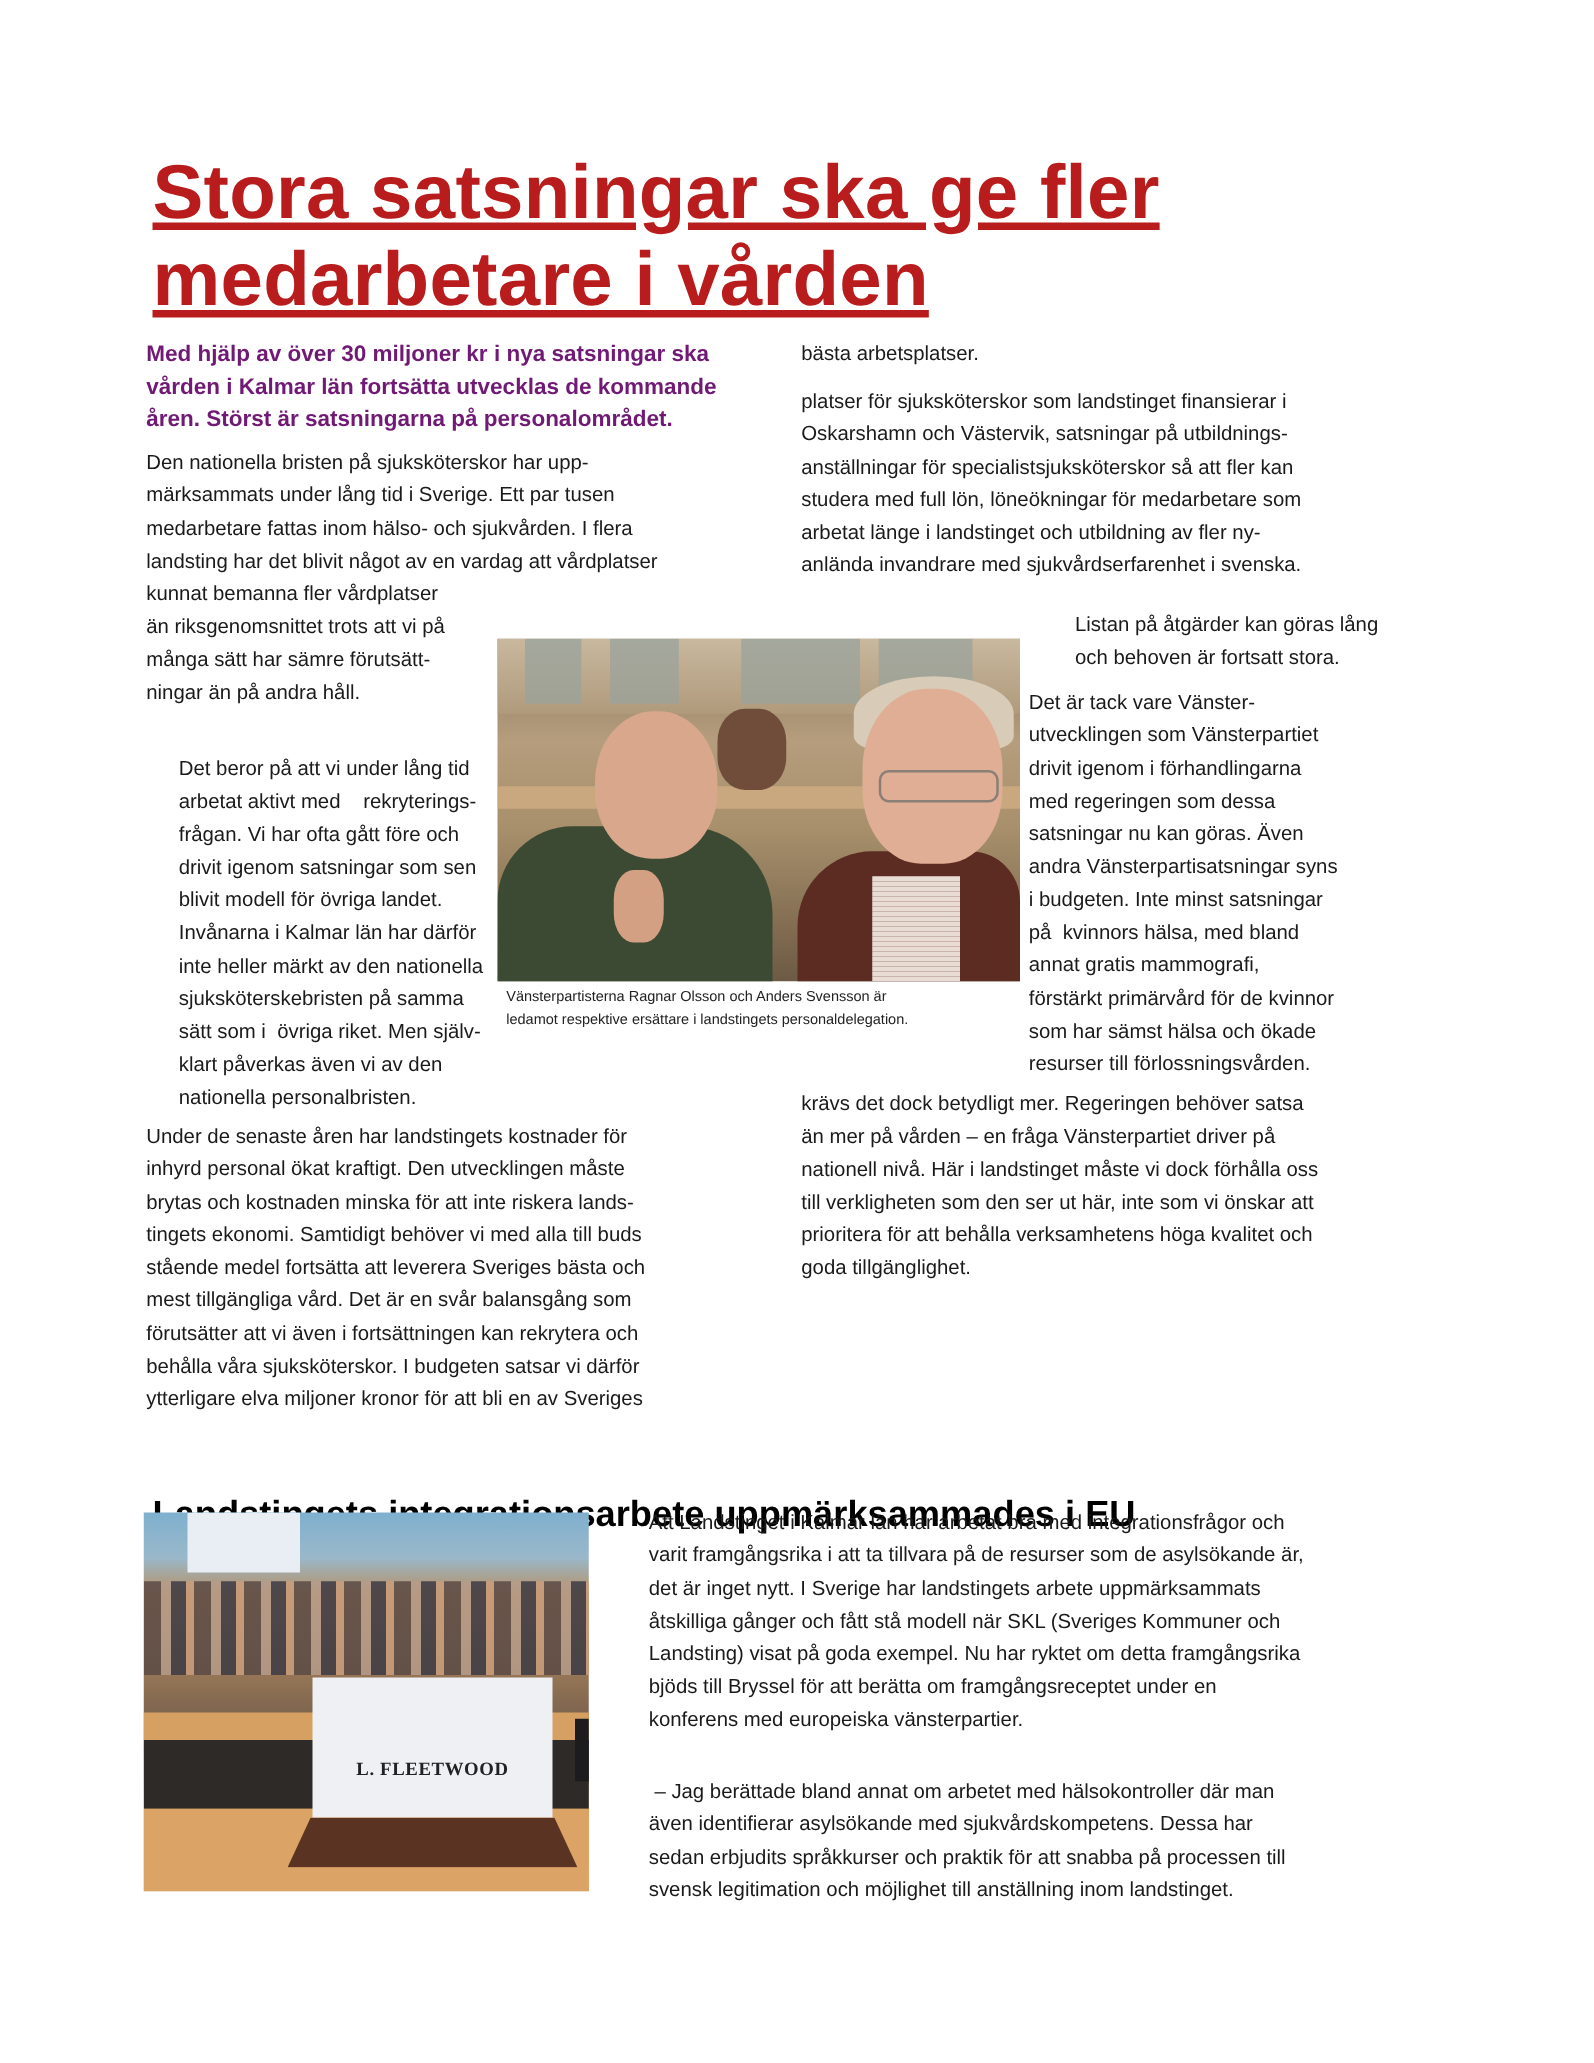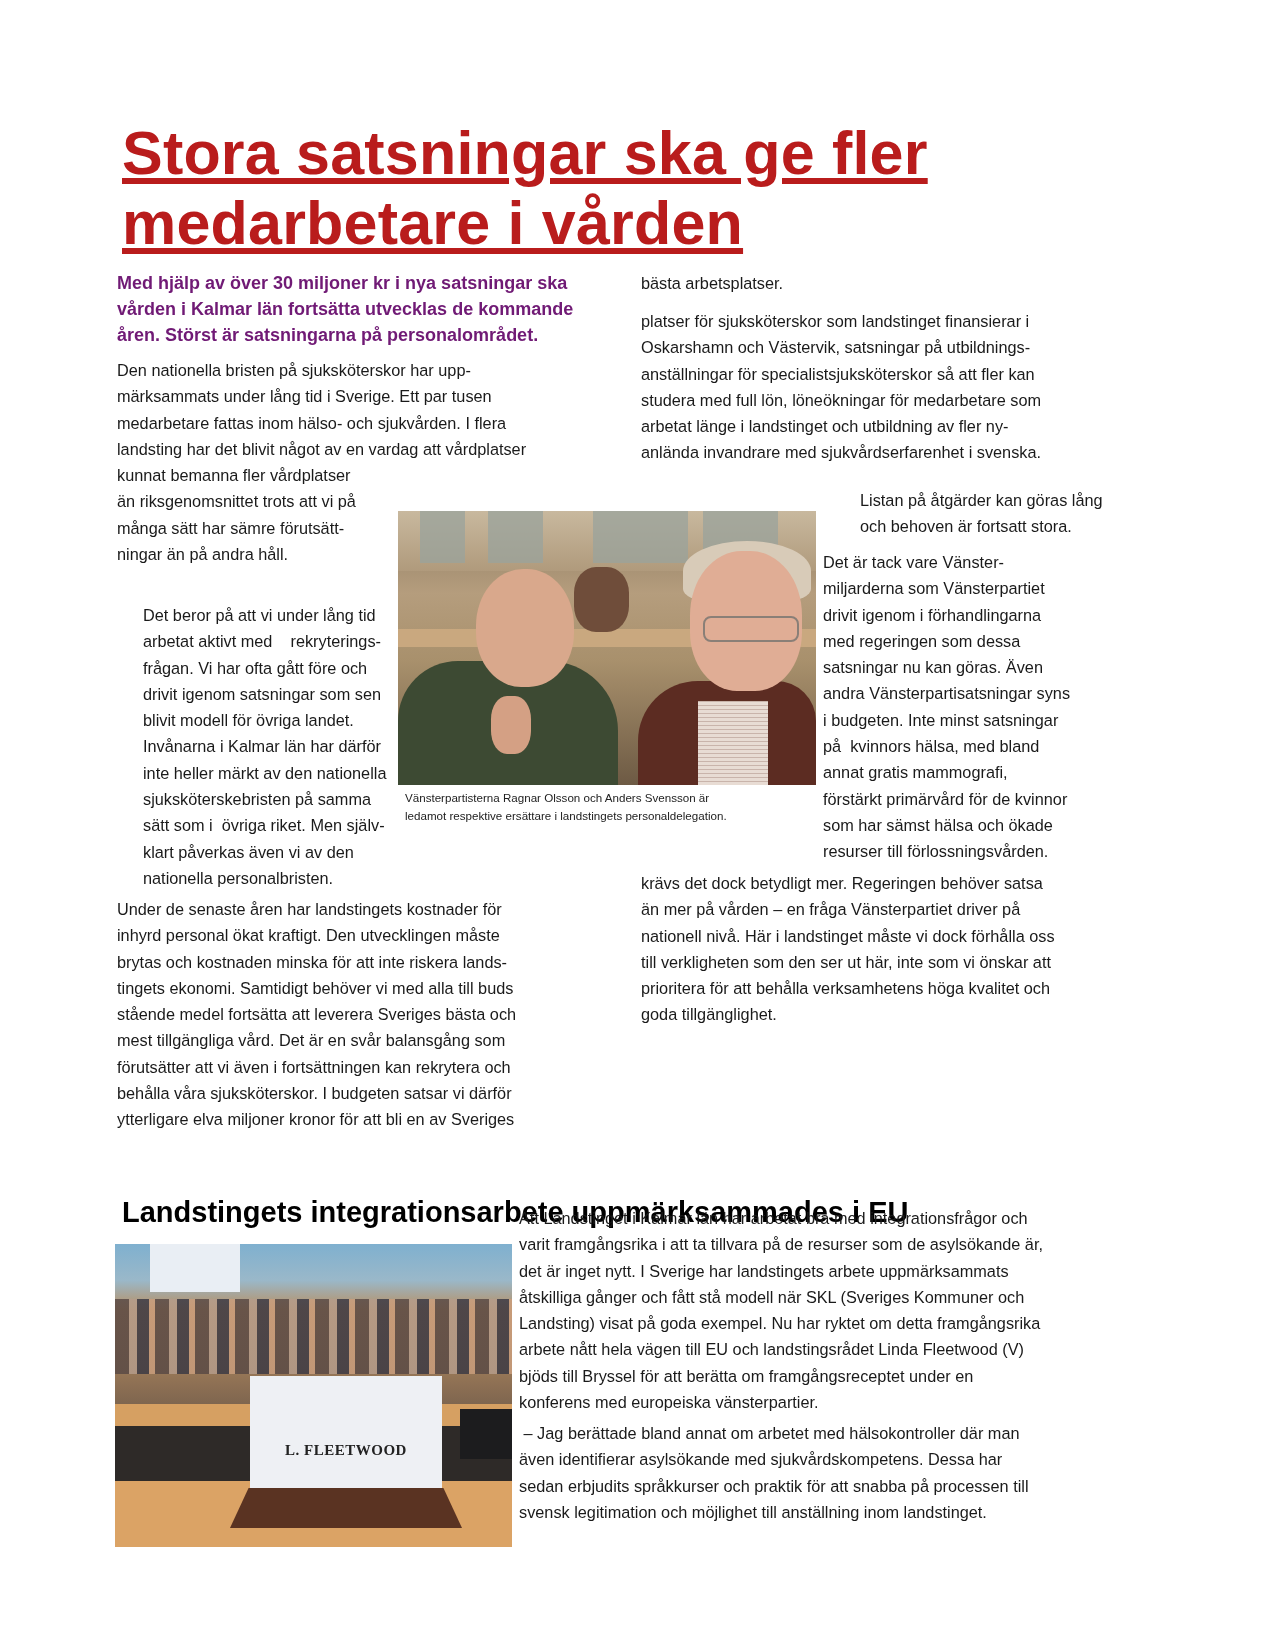--- a/index.html
+++ b/index.html
@@ -23,21 +23,21 @@
   .ph1 .man1head { position:absolute; left:78px; top:58px; width:98px; height:118px; background:#d9a88c; border-radius:48% 48% 46% 46%; }
   .ph1 .hand { position:absolute; left:93px; top:185px; width:40px; height:58px; background:#d4a084; border-radius:40%; }
   .ph1 .man2body { position:absolute; left:240px; top:170px; width:178px; height:120px; background:#5c2c22; border-radius:60px 40px 0 0; }
   .ph1 .shirt { position:absolute; left:300px; top:190px; width:70px; height:100px;
                background:repeating-linear-gradient(0deg,#e8dcd4 0 3px,#c9b4ab 3px 4px),#e8dcd4; }
   .ph1 .man2head { position:absolute; left:292px; top:40px; width:112px; height:140px; background:#e0ad95; border-radius:46% 46% 42% 42%; }
   .ph1 .hair { position:absolute; left:285px; top:30px; width:128px; height:60px; background:#d8cbb8; border-radius:50% 50% 20% 20%; }
   .ph1 .glasses { position:absolute; left:305px; top:105px; width:92px; height:22px; border:2px solid #8a7f77; border-radius:8px; }
   .ph1 .bgman { position:absolute; left:176px; top:56px; width:55px; height:65px; background:#6f4d3a; border-radius:40%; }
   
-  .ph2 { left:115px; top:1244px; width:397px; height:303px;
+  .ph2 { left:115px; top:1210px; width:356px; height:303px;
          background: linear-gradient(180deg,#7fb0cf 0%,#9ab8c9 12%,#b98d5e 22%,#9c7a58 40%,#6e5a4a 60%,#c8964f 80%,#d49a55 100%); }
   .ph2 .screen { position:absolute; left:35px; top:0; width:90px; height:48px; background:#e9eef4; }
   .ph2 .crowd { position:absolute; left:0; top:55px; width:397px; height:75px;
                background: repeating-linear-gradient(90deg,#5a4a45 0 14px,#b59c8a 14px 22px,#3c3a44 22px 34px,#c99d7c 34px 40px); opacity:.85; }
   .ph2 .desk { position:absolute; left:0; top:160px; width:397px; height:22px; background:#d6a062; }
   .ph2 .deskdark { position:absolute; left:0; top:182px; width:397px; height:55px; background:#2e2a28; }
   .ph2 .table { position:absolute; left:0; top:237px; width:397px; height:66px; background:#dba365; }
   .ph2 .card { position:absolute; left:135px; top:132px; width:192px; height:112px; background:#eef0f4; }
   .ph2 .cardtxt { position:absolute; left:135px; top:198px; width:192px; text-align:center;
                   font-family:"Liberation Serif", serif; font-weight:bold; font-size:15px; color:#222; letter-spacing:.5px; }
@@ -107,21 +107,21 @@
   <p class="p">arbetat länge i landstinget och utbildning av fler ny-</p>
   <p class="p">anlända invandrare med sjukvårdserfarenhet i svenska.</p>
 </div>
 <div class="abs" style="left:860px; top:487px;">
   <p class="p">Listan på åtgärder kan göras lång</p>
   <p class="p">och behoven är fortsatt stora.</p>
 </div>
 
 <div class="abs" style="left:823px; top:549px;">
   <p class="p">Det är tack vare Vänster-</p>
-  <p class="p">miljarderna som Vänsterpartiet</p>
+  <p class="p">utvecklingen som Vänsterpartiet</p>
   <p class="p">drivit igenom i förhandlingarna</p>
   <p class="p">med regeringen som dessa</p>
   <p class="p">satsningar nu kan göras. Även</p>
   <p class="p">andra Vänsterpartisatsningar syns</p>
   <p class="p">i budgeten. Inte minst satsningar</p>
   <p class="p">på  kvinnors hälsa, med bland</p>
   <p class="p">annat gratis mammografi,</p>
   <p class="p">förstärkt primärvård för de kvinnor</p>
   <p class="p">som har sämst hälsa och ökade</p>
   <p class="p">resurser till förlossningsvården.</p>
@@ -171,21 +171,20 @@
   <div class="cardtxt">L. FLEETWOOD</div>
   <div class="base"></div>
 </div>
 
 <div class="abs" style="left:519px; top:1205px;">
   <p class="p">Att Landstinget i Kalmar län har arbetat bra med integrationsfrågor och</p>
   <p class="p">varit framgångsrika i att ta tillvara på de resurser som de asylsökande är,</p>
   <p class="p">det är inget nytt. I Sverige har landstingets arbete uppmärksammats</p>
   <p class="p">åtskilliga gånger och fått stå modell när SKL (Sveriges Kommuner och</p>
   <p class="p">Landsting) visat på goda exempel. Nu har ryktet om detta framgångsrika</p>
-  <p class="p">arbete nått hela vägen till EU och landstingsrådet Linda Fleetwood (V)</p>
   <p class="p">bjöds till Bryssel för att berätta om framgångsreceptet under en</p>
   <p class="p">konferens med europeiska vänsterpartier.</p>
 </div>
 <div class="abs" style="left:519px; top:1420px;">
   <p class="p"> – Jag berättade bland annat om arbetet med hälsokontroller där man</p>
   <p class="p">även identifierar asylsökande med sjukvårdskompetens. Dessa har</p>
   <p class="p">sedan erbjudits språkkurser och praktik för att snabba på processen till</p>
   <p class="p">svensk legitimation och möjlighet till anställning inom landstinget.</p>
 </div>
 

